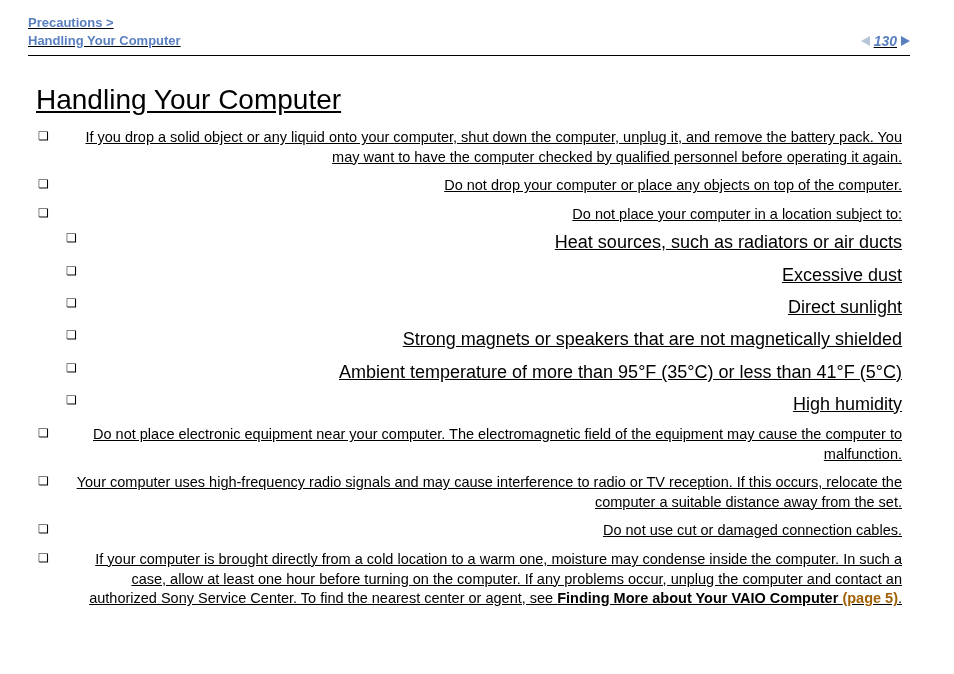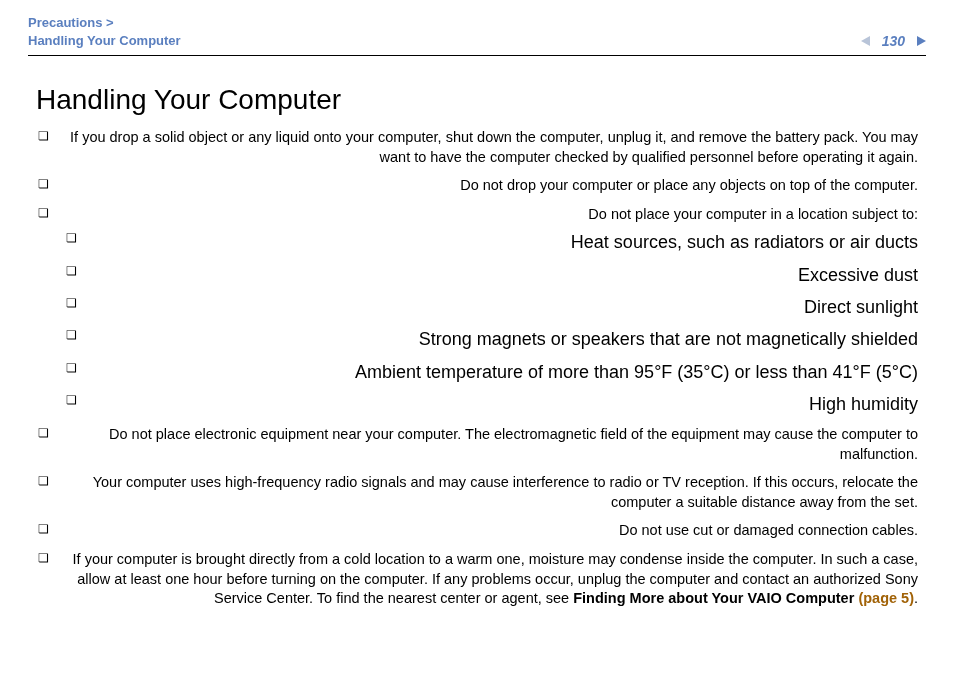--- a/index.html
+++ b/index.html
@@ -6,39 +6,40 @@
     margin: 0;
     padding: 0;
     font-family: Arial, Helvetica, sans-serif;
     background: #fff;
     color: #000;
     width: 954px;
     height: 674px;
     overflow: hidden;
   }
   .page {
-    padding: 14px 28px 0 28px;
+    padding: 14px 44px 0 28px;
+    text-decoration: underline;
   }
   .header {
     display: flex;
     justify-content: space-between;
     align-items: flex-end;
     border-bottom: 1px solid #000;
     padding-bottom: 6px;
   }
   .breadcrumb {
     color: #5a7fbf;
     font-weight: bold;
     font-size: 13px;
     line-height: 1.35;
   }
   .pager {
     display: flex;
     align-items: center;
-    gap: 10px;
+    gap: 2px;
   }
   .pager-num {
     color: #5a7fbf;
     font-weight: bold;
     font-style: italic;
     font-size: 14px;
     padding: 0 2px;
   }
   .arrow-left, .arrow-right {
     width: 0;

